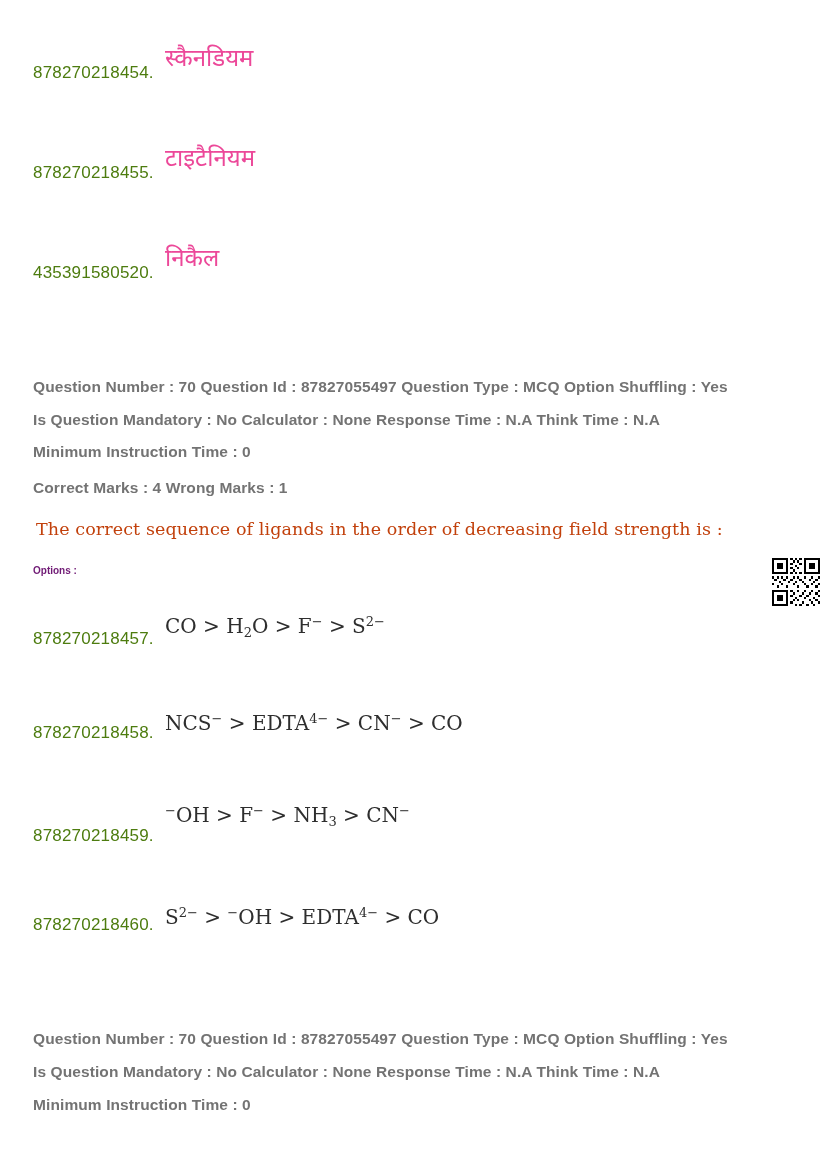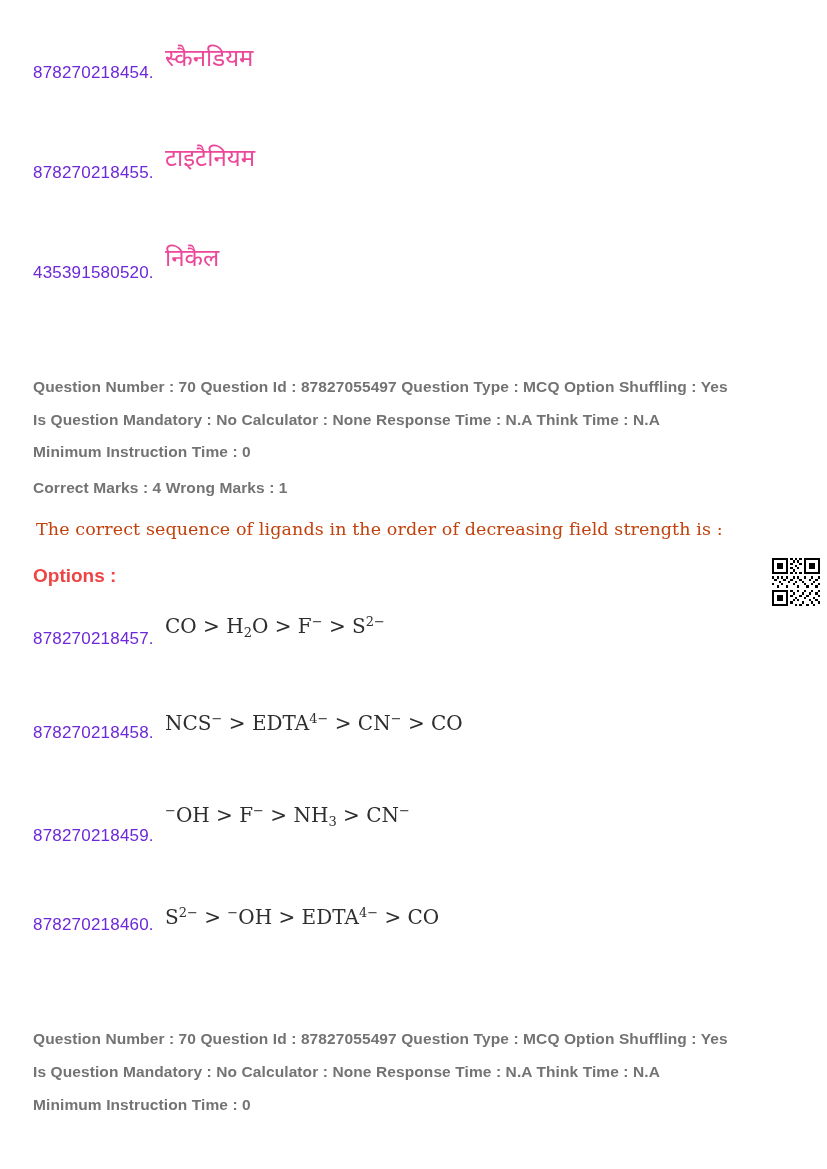--- a/index.html
+++ b/index.html
@@ -11,21 +11,21 @@
     position: relative;
     width: 827px;
     height: 1169px;
     background: #ffffff;
     overflow: hidden;
   }
   .abs { position: absolute; white-space: nowrap; line-height: 1; }
 
   .opt-id {
     font-size: 17px;
-    color: #6d28d9;
+    color: #4d7c0f;
     letter-spacing: 0.2px;
   }
   .hindi-label {
     font-size: 24px;
     color: #ec4899;
     font-family: "Liberation Sans", "DejaVu Sans", sans-serif;
   }
   .meta-line {
     left: 33px;
     font-weight: 700;
@@ -34,22 +34,22 @@
     letter-spacing: 0.1px;
   }
   .question-text {
     font-family: "DejaVu Serif", serif;
     font-size: 17.5px;
     color: #c2410c;
     letter-spacing: 0.1px;
   }
   .options-label {
     font-weight: 700;
-    font-size: 19px;
-    color: #ef4444;
+    font-size: 10px;
+    color: #701a75;
   }
   .formula {
     font-family: "DejaVu Serif", serif;
     font-size: 20px;
     color: #2e2e2e;
   }
   .formula sup, .formula sub {
     font-size: 13px;
     vertical-align: baseline;
     position: relative;

